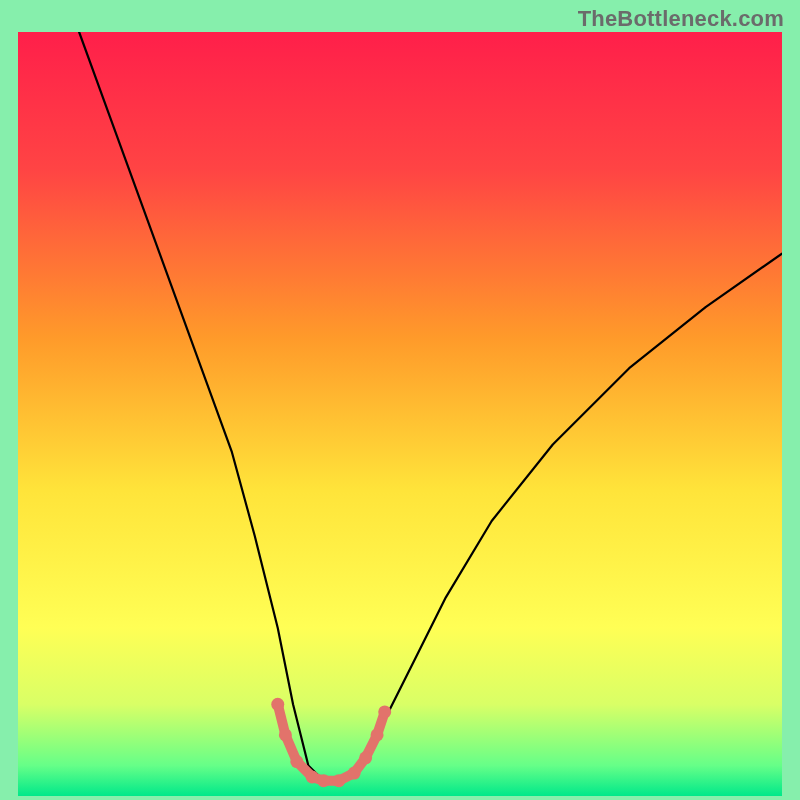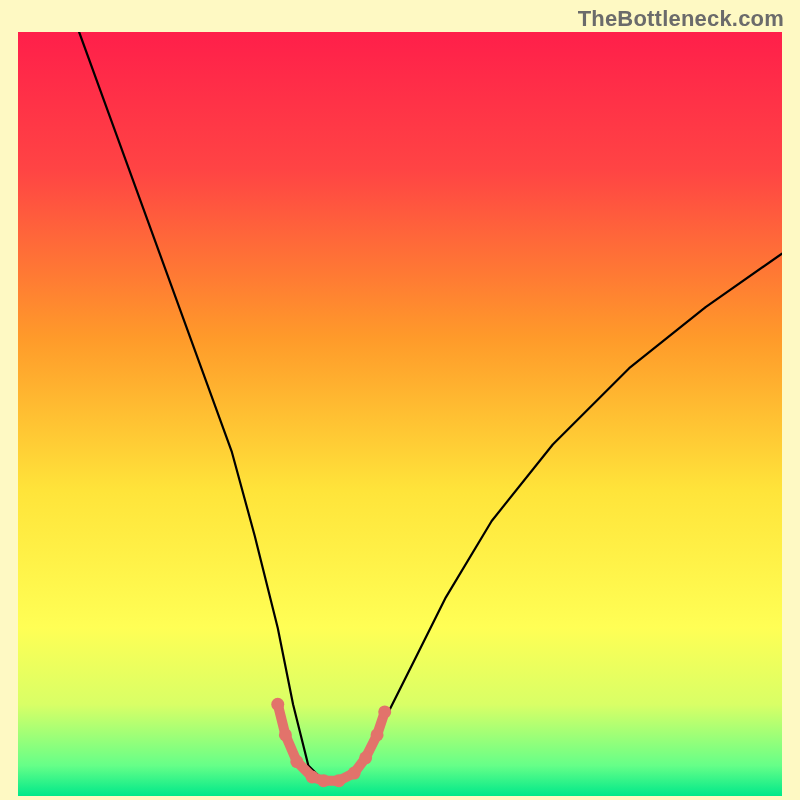--- a/index.html
+++ b/index.html
@@ -10,21 +10,21 @@
     background: #000;
     overflow: hidden;
     font-family: Arial, Helvetica, sans-serif;
   }
   .frame {
     position: absolute;
     top: 0;
     left: 0;
     width: 800px;
     height: 800px;
-    background: #fef9c3;
+    background: #86efac;
   }
   .plot-area {
     position: absolute;
     top: 32px;
     left: 18px;
     width: 764px;
     height: 764px;
     overflow: hidden;
   }
   .watermark {

